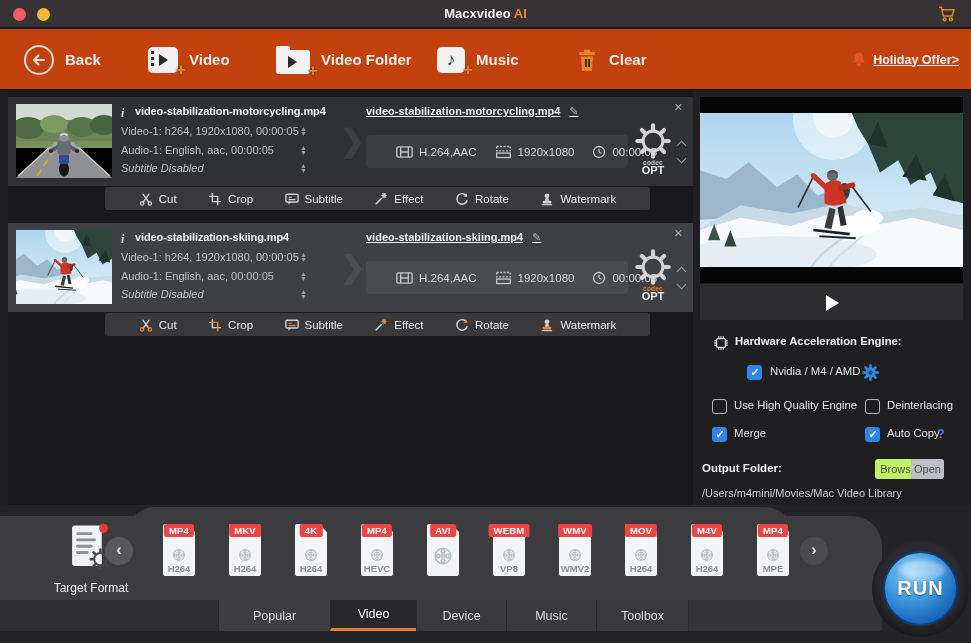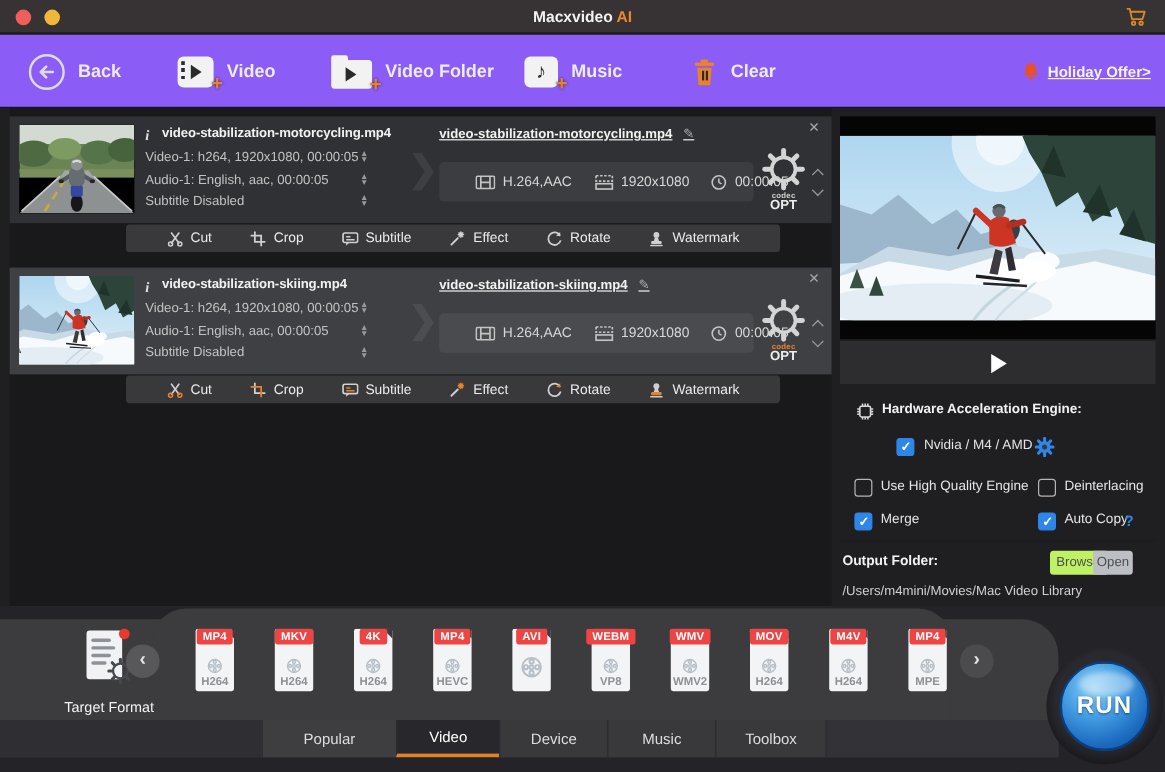--- a/index.html
+++ b/index.html
@@ -9,21 +9,21 @@
   
   #titlebar { position:absolute; left:0; top:0; width:971px; height:28px; background:#373233; border-bottom:1px solid #151515; }
   .light { position:absolute; top:8px; width:13px; height:13px; border-radius:50%; }
   .light.red { left:13px; background:#ee5f59; }
   .light.yellow { left:37px; background:#f0b83b; }
   #app-title { position:absolute; left:0; right:0; top:6px; text-align:center; font-size:13px; font-weight:bold; color:#f2f2f2; }
   #app-title .accent { color:#e8872b; }
   #cart { position:absolute; right:14px; top:5px; }
 
   
-  #toolbar { position:absolute; left:0; top:29px; width:971px; height:61px; background:#8b5cf6; border-bottom:1px solid #161616; }
+  #toolbar { position:absolute; left:0; top:29px; width:971px; height:61px; background:#c2410c; border-bottom:1px solid #161616; }
   .tool-item { position:absolute; top:0; height:61px; display:flex; align-items:center; gap:11px; cursor:default; }
   .tool-label { font-size:15px; font-weight:600; color:#ececec; }
   .back-circle { width:30px; height:30px; border:2.5px solid #dcdcdc; border-radius:50%; display:flex; align-items:center; justify-content:center; }
   .ic-card { width:30px; height:26px; background:#f2f2f2; border-radius:5px; position:relative; }
   .ic-card .tri { position:absolute; left:11px; top:7px; width:0; height:0; border-left:9px solid #2b2a2a; border-top:6px solid transparent; border-bottom:6px solid transparent; }
   .ic-card .sprk { position:absolute; left:3px; top:4px; width:3px; height:18px;
     background:repeating-linear-gradient(#2b2a2a 0 3px, transparent 3px 6px); }
   .ic-folder { width:34px; height:24px; background:#f2f2f2; border-radius:3px; position:relative; margin-top:4px; }
   .ic-folder::before { content:""; position:absolute; left:0; top:-4px; width:14px; height:6px; background:#f2f2f2; border-radius:2px 2px 0 0; }
   .ic-folder .tri { position:absolute; left:12px; top:6px; width:0; height:0; border-left:9px solid #2b2a2a; border-top:6px solid transparent; border-bottom:6px solid transparent; }
@@ -36,21 +36,21 @@
   
   #list-panel { position:absolute; left:8px; top:90px; width:685px; height:415px; background:#19191b; }
   .entry { position:absolute; left:0; width:685px; height:89px; background:#303134; }
   .entry.selected { background:#3e4043; }
   #entry-0 { top:7px; } #entry-1 { top:133px; }
   .thumb { position:absolute; left:8px; top:7px; width:96px; height:74px; background:#000; overflow:hidden; }
   .thumb svg { display:block; }
   .einfo-i { position:absolute; left:113px; top:9px; font-family:"Liberation Serif",serif; font-style:italic; font-weight:bold; font-size:12px; color:#e0e0e0; }
   .etitle { position:absolute; left:127px; top:8px; font-size:11px; font-weight:bold; color:#f2f2f2; letter-spacing:-0.1px; }
   .track { position:absolute; left:113px; font-size:11px; color:#c2c2c2; }
-  .t1{top:28px;} .t2{top:47px;} .t3{top:65px;}
+  .t1{top:28px;} .t2{top:47px;} .t3{top:65px;font-style:italic;}
   .stepper { position:absolute; left:292px; display:flex; flex-direction:column; align-items:center; }
   .stepper span { font-size:7px; line-height:5px; color:#9a9a9a; }
   .big-chev { position:absolute; left:332px; top:26px; font-size:30px; color:rgba(255,255,255,0.07); font-weight:bold; }
   .outname { position:absolute; left:358px; top:8px; font-size:11px; font-weight:bold; color:#f2f2f2;text-decoration:underline; }
   .pencil { margin-left:9px; color:#b0b0b0; font-weight:normal; font-size:11px; }
   .stats { position:absolute; left:358px; top:38px; width:262px; height:33px; background:#3c3d40; border-radius:4px;
     display:flex; align-items:center; justify-content:space-between; padding:0 12px; }
   .entry.selected .stats { background:#4a4b4f; }
   .stat { display:flex; align-items:center; gap:6px; color:#d8d8d8; font-size:11.5px;margin-left:18px; }
   .stat svg { color:#c4c4c4; }

